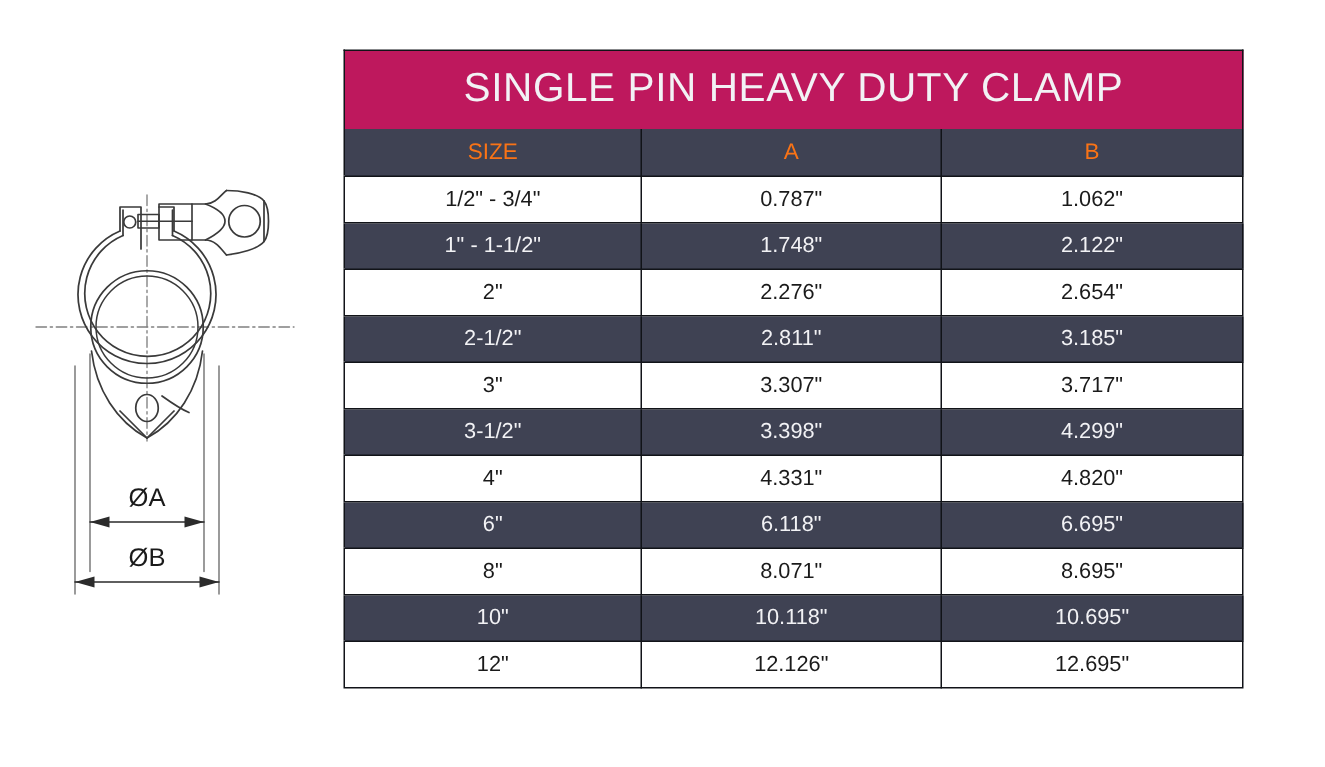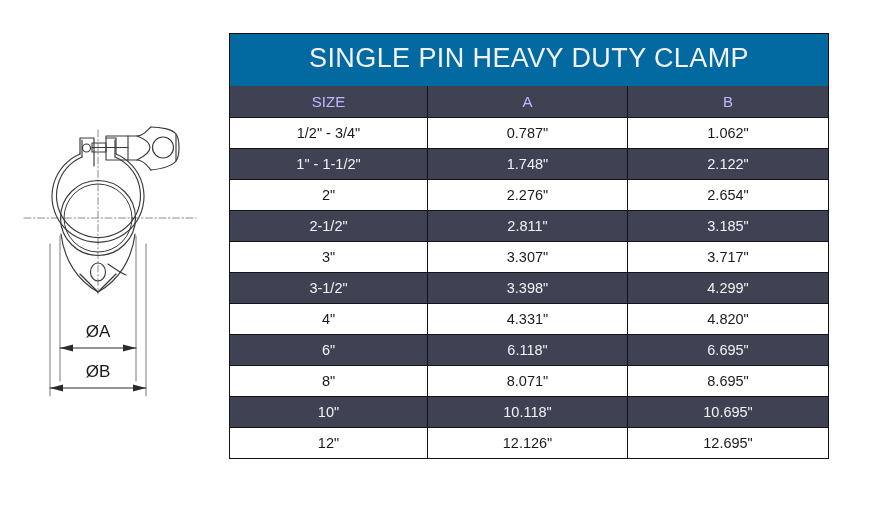--- a/index.html
+++ b/index.html
@@ -42,35 +42,35 @@
     border-collapse: collapse;
     table-layout: fixed;
     width: 599px;
     border: 1.5px solid #111318;
   }
   table#spec-table col.col-size { width: 198px; }
   table#spec-table col.col-a    { width: 200px; }
   table#spec-table col.col-b    { width: 201px; }
 
   #title-cell {
-    background: #0369a1;
+    background: #be185d;
     color: #f2f2f5;
     font-size: 27px;
     font-weight: 400;
     letter-spacing: 0.4px;
     text-align: center;
     height: 48px;
     padding: 0 0 4px 0;
     border: none;
     vertical-align: middle;
   }
 
   tr.header-row th {
     background: #3f4253;
-    color: #c4b5fd;
+    color: #f97316;
     font-size: 15px;
     font-weight: 400;
     text-align: center;
     height: 31px;
     padding: 0;
     vertical-align: middle;
     border-left: 1.5px solid #111318;
     border-right: 1.5px solid #111318;
     border-top: none;
     border-bottom: 1.5px solid #111318;

